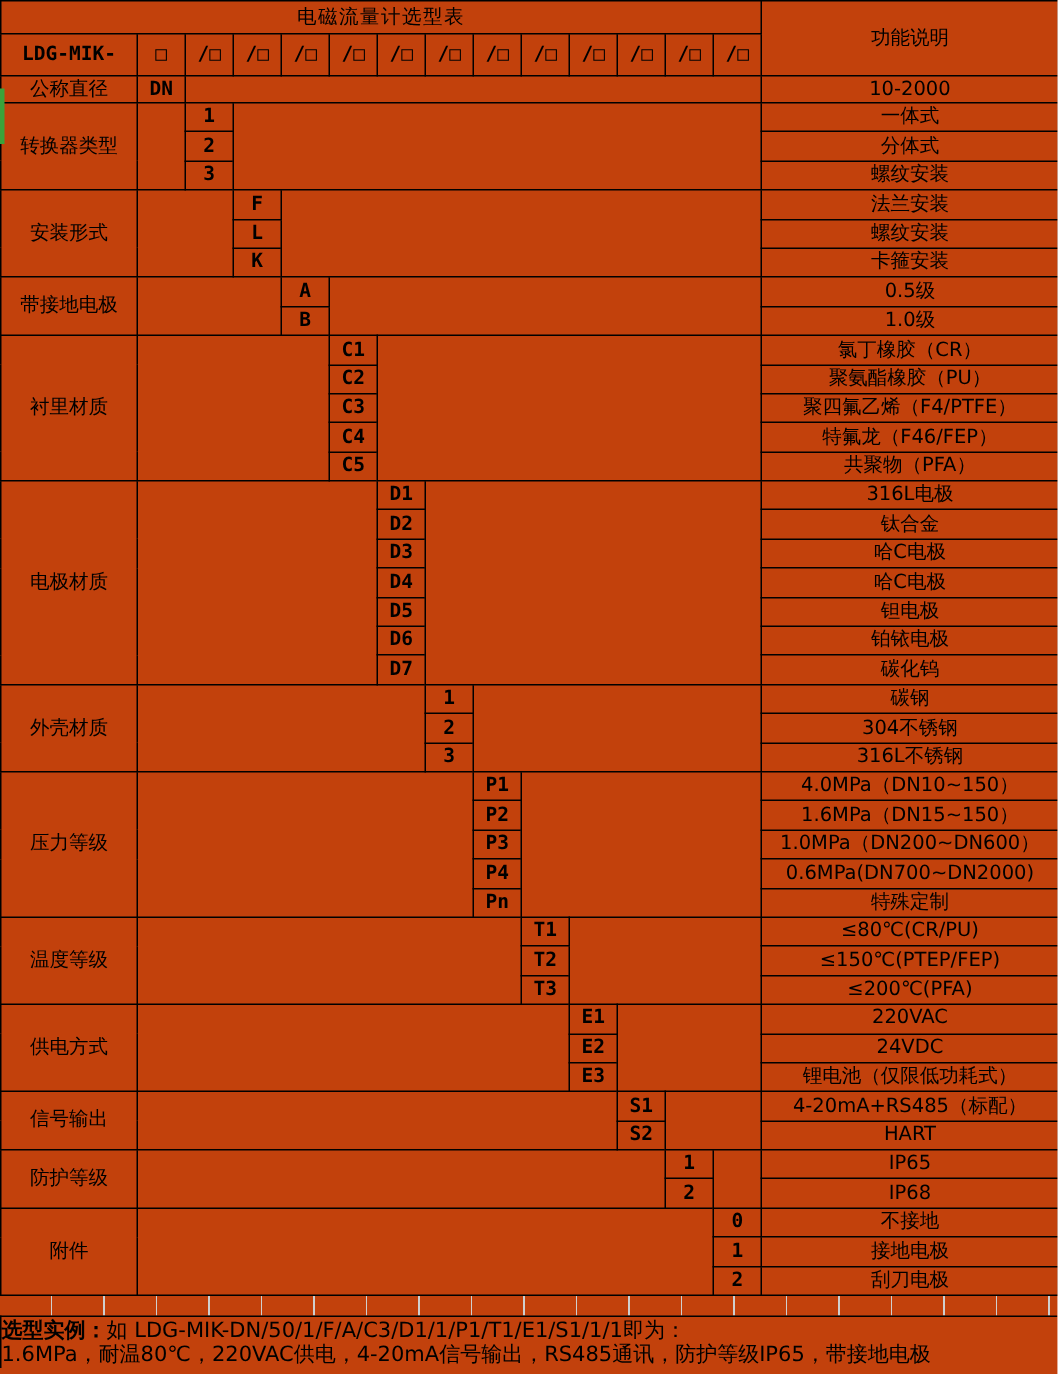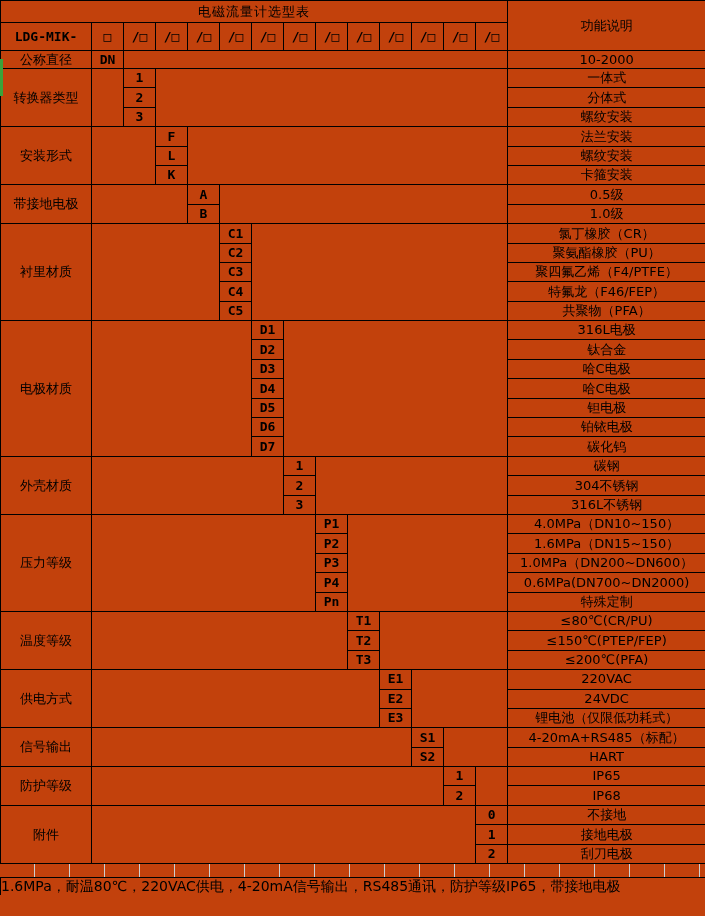--- a/index.html
+++ b/index.html
@@ -306,17 +306,18 @@
         <tr class="r-data">
           <td class="code-cell">2</td>
           <td class="desc-cell">刮刀电极</td>
         </tr>
       </tbody>
   </table>
 
   <div class="grid-strip"></div>
 
   <div class="example">
+    <div class="l1"><b>选型实例：</b><span>如 LDG-MIK-DN/50/1/F/A/C3/D1/1/P1/T1/E1/S1/1/1即为：</span></div>
     <div>1.6MPa，耐温80℃，220VAC供电，4-20mA信号输出，RS485通讯，防护等级IP65，带接地电极</div>
   </div>
 
   <div class="green-mark"></div>
 </div>
 
 </body></html>

